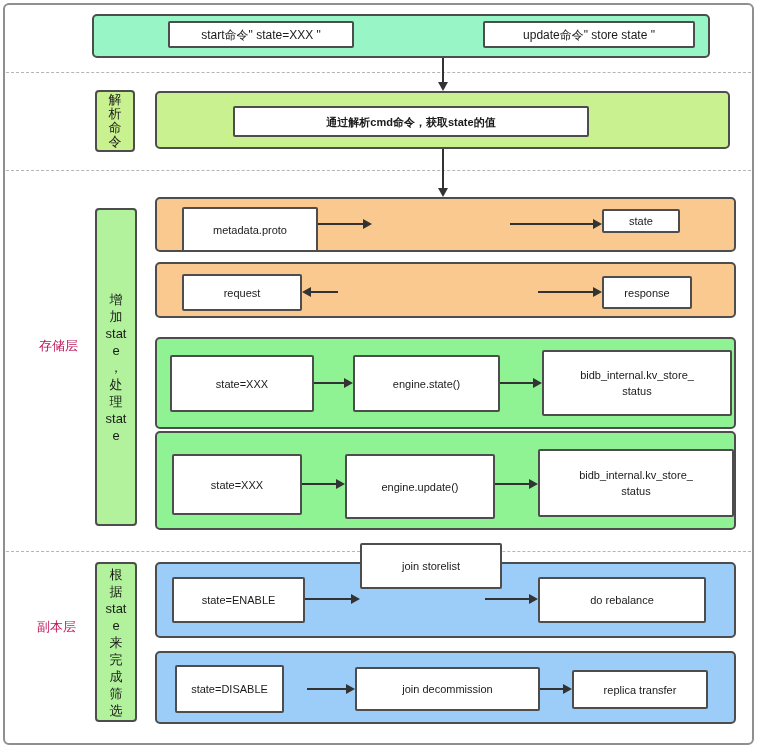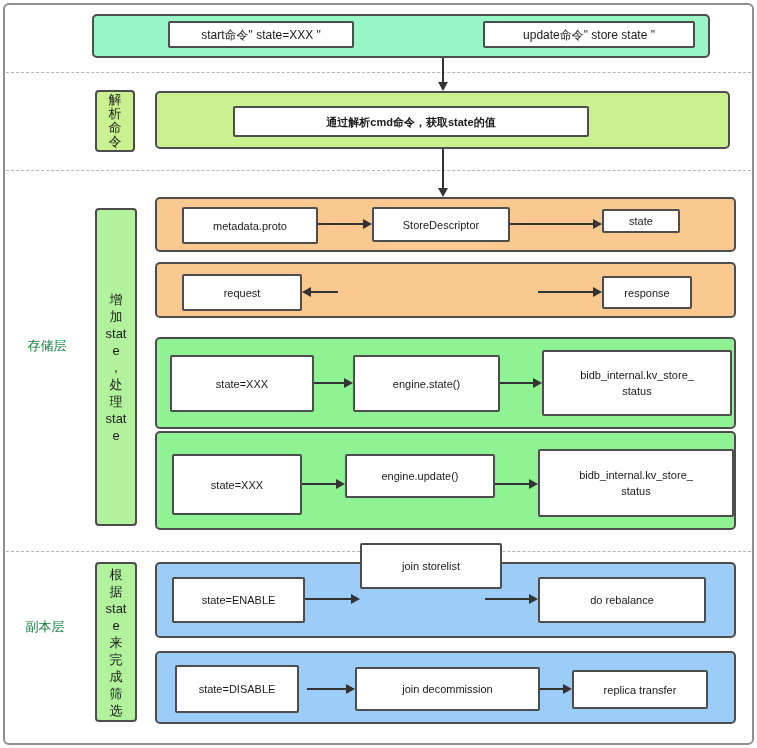--- a/index.html
+++ b/index.html
@@ -21,21 +21,21 @@
   .node{position:absolute;background:#fff;border:2px solid var(--line);border-radius:2px;
         display:flex;align-items:center;justify-content:center;text-align:center;
         font-size:11px;line-height:16px;white-space:pre-line;color:var(--text);}
   .node.sm{font-size:12px;}
   .node.bold{font-weight:bold;}
   .vlabel{position:absolute;border:2px solid var(--line);border-radius:4px;
           display:flex;align-items:center;justify-content:center;text-align:center;
           font-size:13px;line-height:17px;white-space:pre-line;}
   .vlabel.yg{background:var(--yg);}
   .vlabel.grn{background:var(--vgreen);}
-  .seclabel{position:absolute;width:62px;text-align:center;font-size:13px;color:#15803d;}
+  .seclabel{position:absolute;width:62px;text-align:right;font-size:13px;color:#be185d;}
   .ar{position:absolute;height:2px;background:var(--arrow);}
   .ar::after{content:'';position:absolute;left:100%;top:-4px;width:0;height:0;
              border-top:5px solid transparent;border-bottom:5px solid transparent;
              border-left:9px solid var(--arrow);}
   .al{position:absolute;height:2px;background:var(--arrow);}
   .al::before{content:'';position:absolute;right:100%;top:-4px;width:0;height:0;
               border-top:5px solid transparent;border-bottom:5px solid transparent;
               border-right:9px solid var(--arrow);}
   .ad{position:absolute;width:2px;background:var(--arrow);}
   .ad::after{content:'';position:absolute;top:100%;left:-4px;width:0;height:0;
@@ -72,43 +72,42 @@
 加
 stat
 e
 ，
 处
 理
 stat
 e</div>
 
   <div class="bar orange" style="left:155px;top:197px;width:581px;height:55px"></div>
-  <div class="node" style="left:182px;top:207px;width:136px;height:37px">metadata.proto</div>
-  <div class="node" style="left:372px;top:207px;width:138px;height:35px">StoreDescriptor</div>
+  <div class="node" style="left:182px;top:207px;width:136px;height:45px">metadata.proto</div>
   <div class="node" style="left:602px;top:209px;width:78px;height:24px">state</div>
   <div class="ar" style="left:318px;top:223px;width:45px"></div>
   <div class="ar" style="left:510px;top:223px;width:83px"></div>
 
   <div class="bar orange" style="left:155px;top:262px;width:581px;height:56px"></div>
   <div class="node" style="left:182px;top:274px;width:120px;height:37px">request</div>
   <div class="node" style="left:602px;top:276px;width:90px;height:33px">response</div>
   <div class="al" style="left:311px;top:291px;width:27px"></div>
   <div class="ar" style="left:538px;top:291px;width:55px"></div>
 
   <div class="bar green" style="left:155px;top:337px;width:581px;height:92px"></div>
   <div class="node" style="left:170px;top:355px;width:144px;height:57px">state=XXX</div>
   <div class="node" style="left:353px;top:355px;width:147px;height:57px">engine.state()</div>
   <div class="node" style="left:542px;top:350px;width:190px;height:66px">bidb_internal.kv_store_
 status</div>
   <div class="ar" style="left:314px;top:382px;width:30px"></div>
   <div class="ar" style="left:500px;top:382px;width:33px"></div>
 
   <div class="bar green" style="left:155px;top:431px;width:581px;height:99px"></div>
   <div class="node" style="left:172px;top:454px;width:130px;height:61px">state=XXX</div>
-  <div class="node" style="left:345px;top:454px;width:150px;height:44px">engine.update()</div>
+  <div class="node" style="left:345px;top:454px;width:150px;height:65px">engine.update()</div>
   <div class="node" style="left:538px;top:449px;width:196px;height:68px">bidb_internal.kv_store_
 status</div>
   <div class="ar" style="left:302px;top:483px;width:34px"></div>
   <div class="ar" style="left:495px;top:483px;width:34px"></div>
 
   <div class="seclabel" style="left:14px;top:618px">副本层</div>
   <div class="vlabel grn" style="left:95px;top:562px;width:42px;height:160px">根
 据
 stat
 e
@@ -119,18 +118,18 @@
 选</div>
 
   <div class="bar blue" style="left:155px;top:562px;width:581px;height:76px"></div>
   <div class="node" style="left:172px;top:577px;width:133px;height:46px">state=ENABLE</div>
   <div class="node" style="left:360px;top:543px;width:142px;height:46px">join storelist</div>
   <div class="node" style="left:538px;top:577px;width:168px;height:46px">do rebalance</div>
   <div class="ar" style="left:305px;top:598px;width:46px"></div>
   <div class="ar" style="left:485px;top:598px;width:44px"></div>
 
   <div class="bar blue" style="left:155px;top:651px;width:581px;height:73px"></div>
-  <div class="node" style="left:175px;top:665px;width:124px;height:48px">state=DISABLE</div>
+  <div class="node" style="left:175px;top:665px;width:109px;height:48px">state=DISABLE</div>
   <div class="node" style="left:355px;top:667px;width:185px;height:44px">join decommission</div>
   <div class="node" style="left:572px;top:670px;width:136px;height:39px">replica transfer</div>
   <div class="ar" style="left:307px;top:688px;width:39px"></div>
   <div class="ar" style="left:540px;top:688px;width:23px"></div>
 </div>
 
 </body></html>

